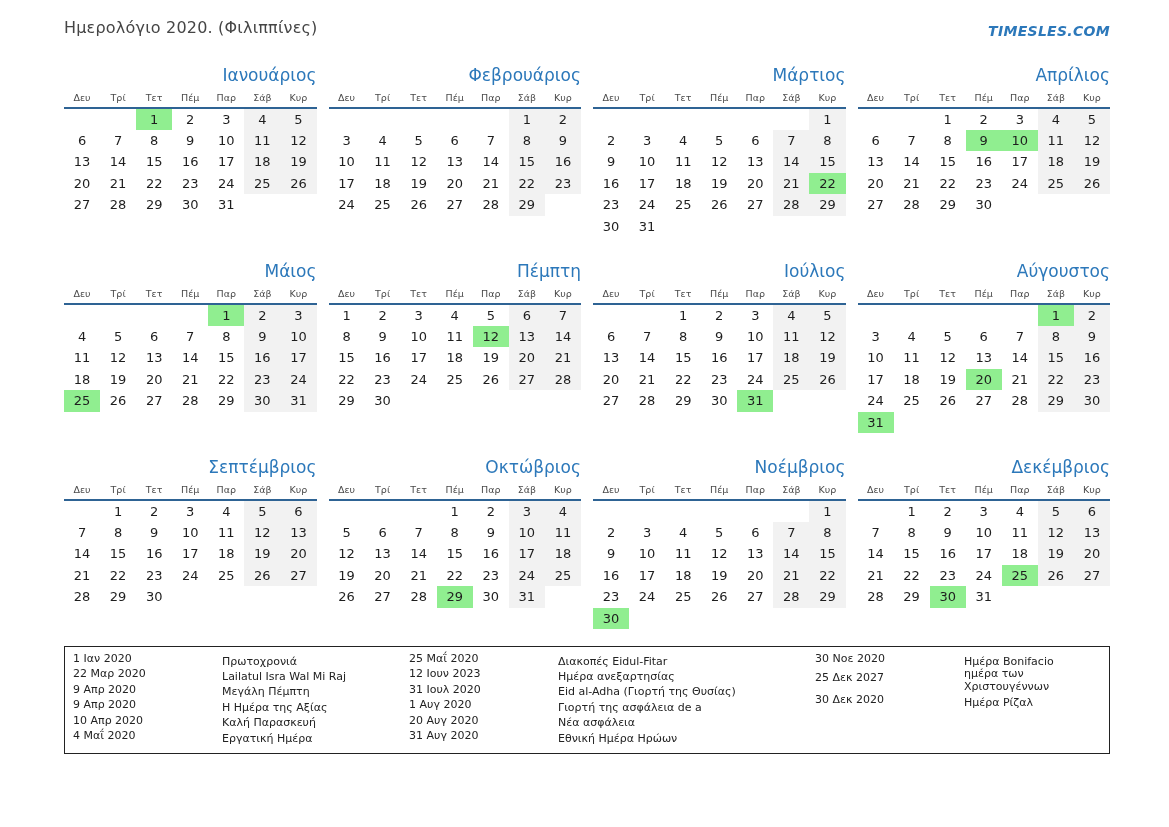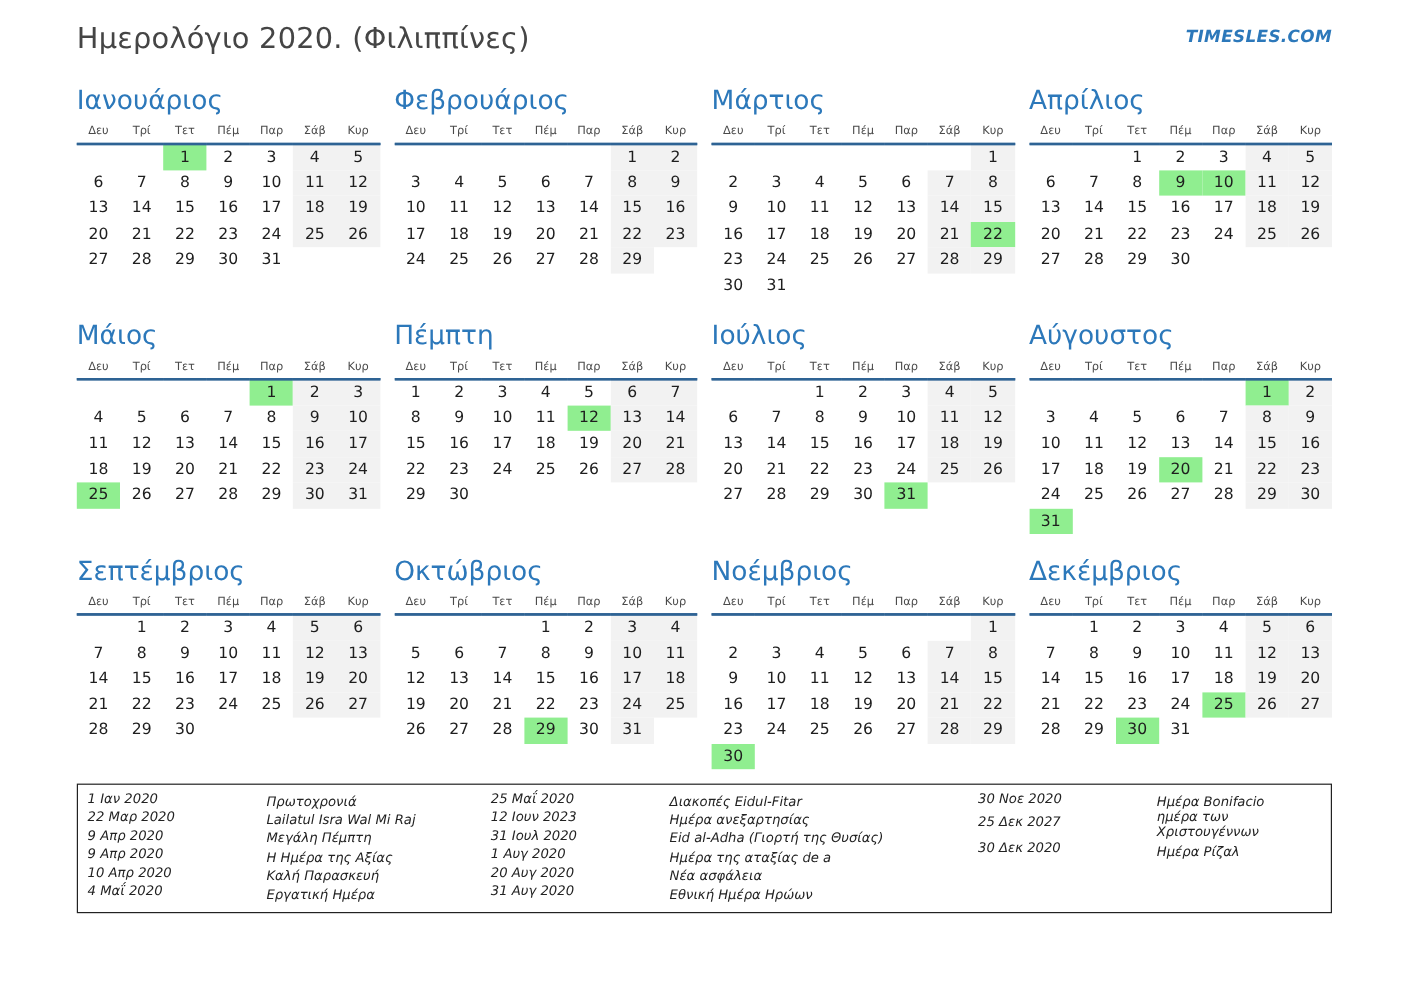--- a/index.html
+++ b/index.html
@@ -18,38 +18,38 @@
     background: #ffffff;
     font-family: "DejaVu Sans", "Liberation Sans", sans-serif;
     overflow: hidden;
     position: relative;
   }
   .page-header {
     display: flex; justify-content: space-between; align-items: flex-start;
     padding: 18px 59px 0 64px;
   }
   .page-title {
-    font-size: 24px; color: var(--title-gray); letter-spacing: 0.2px;
+    font-size: 16px; color: var(--title-gray); letter-spacing: 0.2px;
   }
   .site-link {
     font-size: 14px; font-weight: 600; color: var(--accent);
     margin-top: 5px; text-decoration: none; cursor: pointer;
     letter-spacing: 0.3px;
     font-style: italic;
   }
   .months-grid {
     margin: 26px 59px 0 64px;
     display: grid;
     grid-template-columns: repeat(4, 1fr);
     column-gap: 12px;
     row-gap: 19px;
   }
   .month { min-height: 177px; }
   .month-title {
-    text-align: left; color: var(--accent); font-size: 22px;
+    text-align: right; color: var(--accent); font-size: 17px;
     margin-bottom: 7px;
   }
   table.month-table {
     width: 100%; border-collapse: collapse; table-layout: fixed;
   }
   table.month-table th {
     font-weight: normal; font-size: 9.5px; color: var(--muted);
     padding: 0 0 4px 0; text-align: center;
     border-bottom: 2px solid var(--line);
   }
@@ -59,21 +59,20 @@
   }
   td.weekend { background: var(--weekend-gray); }
   td.holiday { background: var(--holiday-green); }
   .legend {
     margin: 12px 59px 0 64px;
     border: 1px solid #222;
     padding: 6px 8px 7px 8px;
     display: grid;
     grid-template-columns: 330px 400px 1fr;
     column-gap: 6px;
-    font-style: italic;
   }
   .legend-entry {
     display: flex; align-items: baseline;
     font-size: 11px; line-height: 12.9px; color: #222;
   }
   .legend-date { flex: 0 0 140px; }
   .legend-label-wrap { display: flex; align-items: center; }
   .legend-marker {
     flex: 0 0 3px; width: 3px; background: var(--holiday-green);
     margin-right: 6px;
@@ -937,21 +936,21 @@
         <span class="legend-date">31 Ιουλ 2020</span>
         <span class="legend-label-wrap">
           <span class="legend-marker"></span>
           <span class="legend-label">Eid al-Adha (Γιορτή της Θυσίας)</span>
         </span>
       </div>
       <div class="legend-entry">
         <span class="legend-date">1 Αυγ 2020</span>
         <span class="legend-label-wrap">
           <span class="legend-marker"></span>
-          <span class="legend-label">Ημέρα της αταξίας de a</span>
+          <span class="legend-label">Γιορτή της ασφάλεια de a</span>
         </span>
       </div>
       <div class="legend-entry">
         <span class="legend-date">20 Αυγ 2020</span>
         <span class="legend-label-wrap">
           <span class="legend-marker"></span>
           <span class="legend-label">Νέα ασφάλεια</span>
         </span>
       </div>
       <div class="legend-entry">

